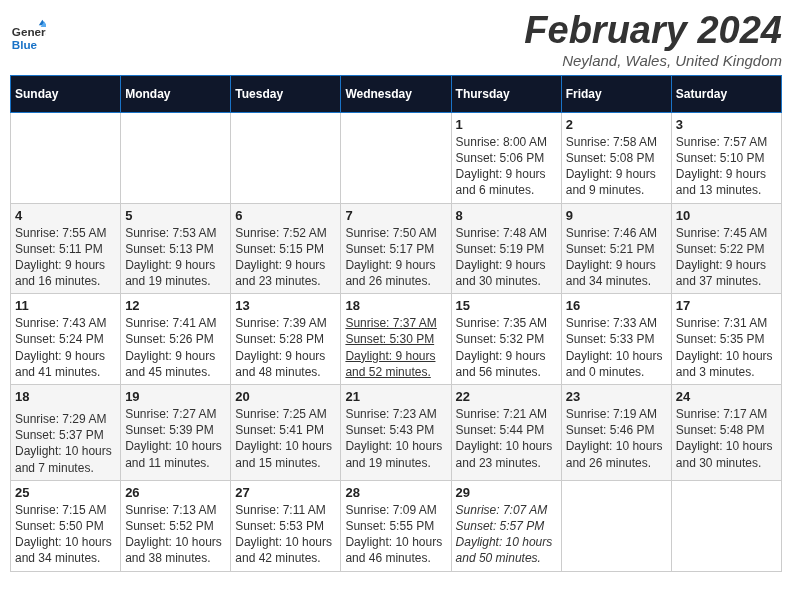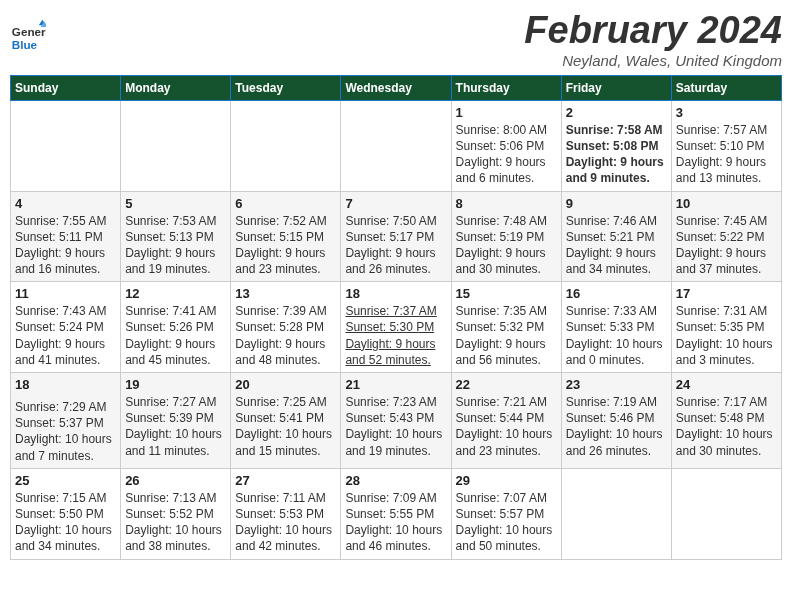--- a/index.html
+++ b/index.html
@@ -39,23 +39,23 @@
     .calendar-subtitle {
       font-size: 15px;
       color: #555;
     }
     table {
       width: 100%;
       border-collapse: collapse;
       font-size: 10.5px;
     }
     thead th {
-      background: #14532d;
+      background: #0f172a;
       color: #fff;
-      padding: 5px 4px;
+      padding: 11px 4px;
       text-align: left;
       font-size: 12px;
       font-weight: bold;
       border: 1px solid #1a73c7;
     }
     tbody td {
       vertical-align: top;
       border: 1px solid #ccc;
       padding: 4px 4px;
       width: 14.28%;
@@ -118,21 +118,21 @@
         <td class="empty"></td>
         <td>
           <div class="day-num">1</div>
           <div class="day-info" style="white-space: pre-line;">Sunrise: 8:00 AM
 Sunset: 5:06 PM
 Daylight: 9 hours
 and 6 minutes.</div>
         </td>
         <td>
           <div class="day-num">2</div>
-          <div class="day-info" style="white-space: pre-line; font-weight: bold;">Sunrise: 7:58 AM
+          <div class="day-info" style="white-space: pre-line;">Sunrise: 7:58 AM
 Sunset: 5:08 PM
 Daylight: 9 hours
 and 9 minutes.</div>
         </td>
         <td>
           <div class="day-num">3</div>
           <div class="day-info" style="white-space: pre-line;">Sunrise: 7:57 AM
 Sunset: 5:10 PM
 Daylight: 9 hours
 and 13 minutes.</div>
@@ -315,21 +315,21 @@
         </td>
         <td>
           <div class="day-num">28</div>
           <div class="day-info" style="white-space: pre-line;">Sunrise: 7:09 AM
 Sunset: 5:55 PM
 Daylight: 10 hours
 and 46 minutes.</div>
         </td>
         <td>
           <div class="day-num">29</div>
-          <div class="day-info" style="white-space: pre-line;">Sunrise: 7:07 AM
+          <div class="day-info" style="white-space: pre-line; font-style: italic;">Sunrise: 7:07 AM
 Sunset: 5:57 PM
 Daylight: 10 hours
 and 50 minutes.</div>
         </td>
         <td class="empty"></td>
         <td class="empty"></td>
       </tr>
     </tbody>
 </table>
 

